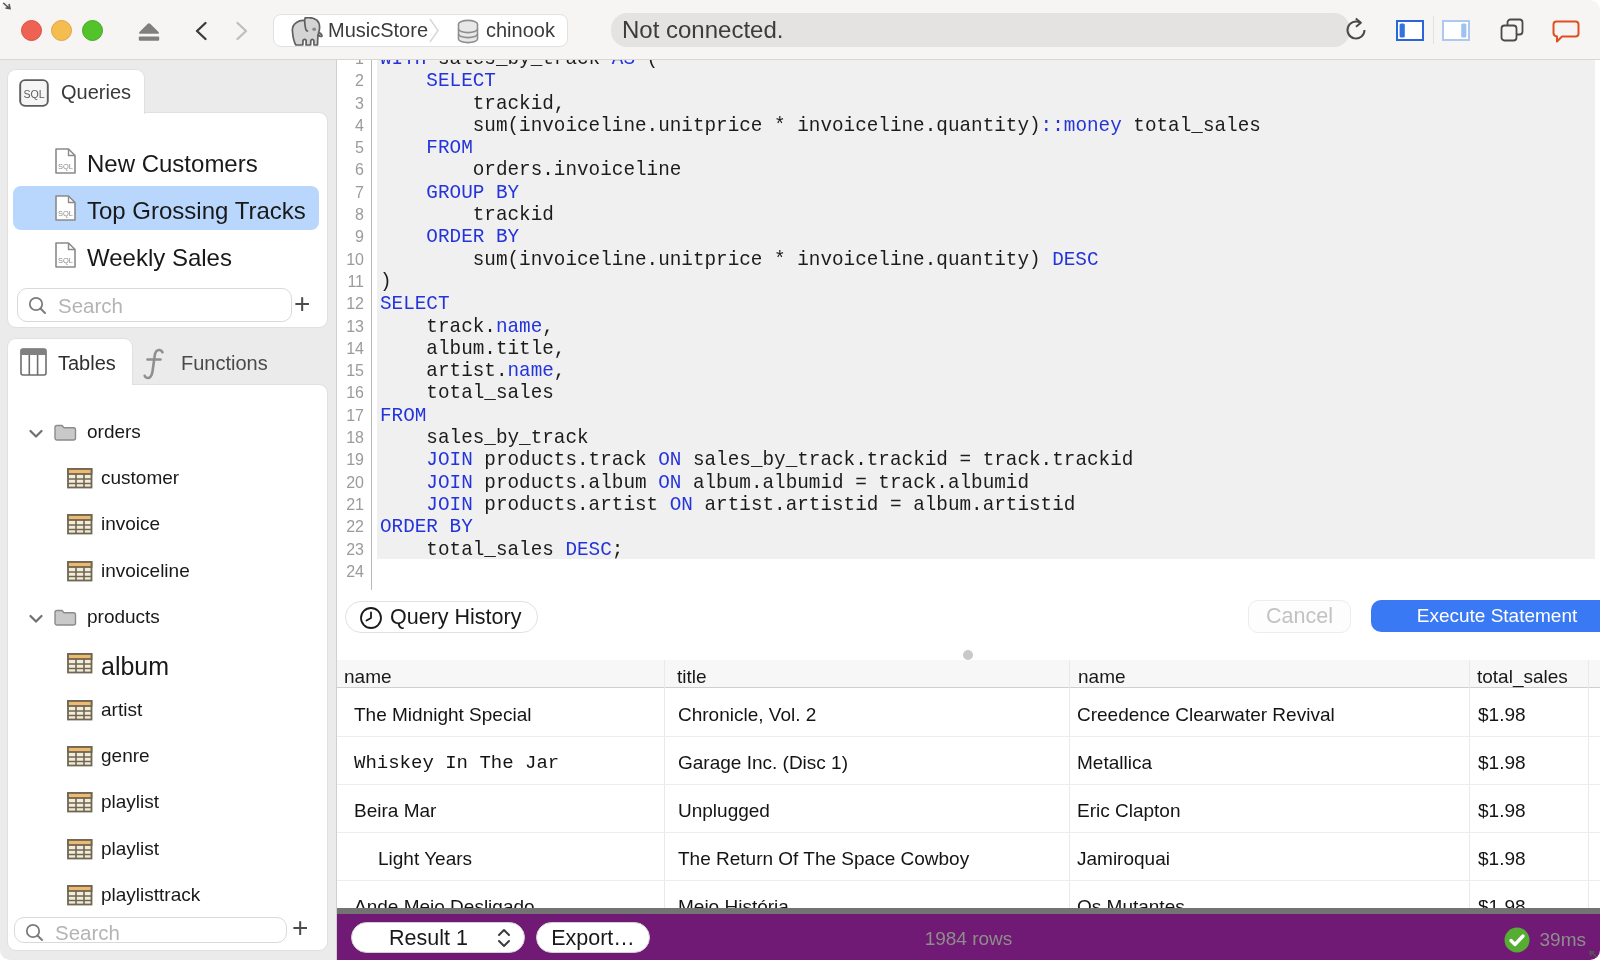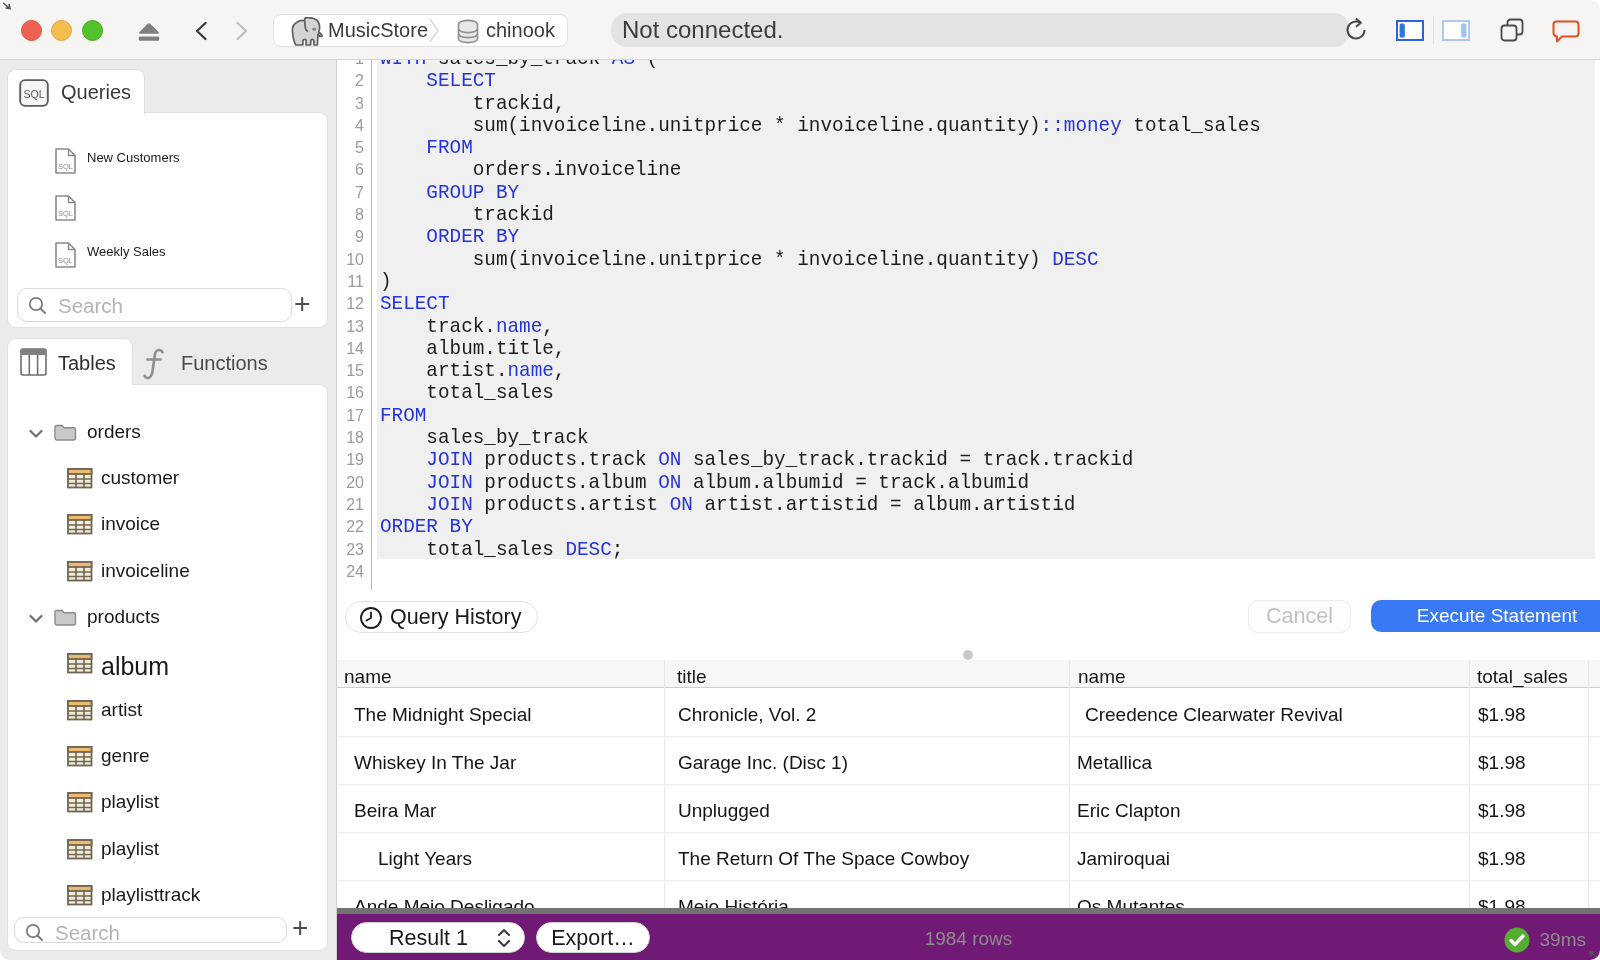--- a/index.html
+++ b/index.html
@@ -33,21 +33,21 @@
   .ms { position:absolute; right:14px; top:15px; font-size:19px; color:#8e8d8c; }
   
   .titlebar { position:absolute; left:0; top:0; width:1600px; height:60px; background:#f6f5f4; border-bottom:1px solid #d8d7d6; }
   .tl { position:absolute; top:20px; width:21px; height:21px; border-radius:50%; }
   .crumb { position:absolute; left:273px; top:14px; width:295px; height:33px; background:#fff; border:1px solid #e2e1e0; border-radius:8px; }
   .notconn { position:absolute; left:583px; top:13px; width:739px; height:34px; background:#e4e3e2; border-radius:16px; font-size:24px; color:#3c3c3c; line-height:34px; padding-left:11px;margin-left:28px; }
   
   .sidebar { position:absolute; left:0; top:60px; width:337px; bottom:0; background:#ebebeb; border-right:1px solid #d0d0d0; }
   .card { position:absolute; background:#fff; border:1px solid #e0e0e0; }
   .tabwhite { position:absolute; background:#fff; border:1px solid #e0e0e0; border-bottom:none; border-radius:9px 9px 0 0; }
-  .qrow { position:absolute; left:13px; width:306px; height:44px; font-size:13px; color:#191919; }
+  .qrow { position:absolute; left:13px; width:306px; height:44px; font-size:24px; color:#191919; }
   .qrow.sel { background:#b9d7fc; border-radius:8px; }
   .searchfield { position:absolute; background:#fff; border:1px solid #d9d9d9; border-radius:10px; font-size:20.5px; color:#b4b4b4; }
   .plus { position:absolute; font-size:28px; color:#4c4c4c; font-weight:400; }
 </style>
 </head>
 <body>
 <div class="window">
 
   <div class="editor">
     <div class="codebg"></div>
@@ -97,25 +97,25 @@
       <span style="left:741px;">name</span>
       <span style="left:1140px;">total_sales</span>
     </div>
     <div class="vline" style="left:327px;"></div>
     <div class="vline" style="left:732px;"></div>
     <div class="vline" style="left:1132px;"></div>
     <div class="vline" style="left:1251px;"></div>
     <div class="rrow" style="top:29px;">
       <span style="left:17px;">The Midnight Special</span>
       <span style="left:341px;">Chronicle, Vol. 2</span>
-      <span style="left:740px;margin-left:8px;">Creedence Clearwater Revival</span>
+      <span style="left:740px;">Creedence Clearwater Revival</span>
       <span style="left:1141px;">$1.98</span>
     </div>
     <div class="rrow" style="top:77px;">
-      <span style="left:17px;">Whiskey In The Jar</span>
+      <span style="left:17px;font-family:Liberation Mono, monospace;">Whiskey In The Jar</span>
       <span style="left:341px;">Garage Inc. (Disc 1)</span>
       <span style="left:740px;">Metallica</span>
       <span style="left:1141px;">$1.98</span>
     </div>
     <div class="rrow" style="top:125px;">
       <span style="left:17px;">Beira Mar</span>
       <span style="left:341px;">Unplugged</span>
       <span style="left:740px;">Eric Clapton</span>
       <span style="left:1141px;">$1.98</span>
     </div>
@@ -219,20 +219,23 @@
     <div class="card" style="left:7px;top:52px;width:321px;height:216px;border-radius:0 9px 9px 9px;"></div>
     <div class="tabwhite" style="left:7px;top:9px;width:138px;height:44.5px;"></div>
     <svg width="30" height="28" viewBox="0 0 31 29" style="position:absolute;left:19px;top:19px;">
       <rect x="1.2" y="1.2" width="28.6" height="26.6" rx="5" fill="#f5f5f5" stroke="#5d5d5d" stroke-width="2"></rect>
       <text x="15.5" y="19.5" font-size="11" font-family="Liberation Sans" fill="#5d5d5d" text-anchor="middle">SQL</text>
     </svg>
     <span style="position:absolute;left:61px;top:21px;font-size:20px;color:#3a3a3a;">Queries</span>
 
     <div class="qrow" style="top:79px;">
       <span style="position:absolute;left:74px;top:11px;">New Customers</span>
+    </div>
+    <div class="qrow sel" style="top:126px;">
+      <span style="position:absolute;left:74px;top:11px;">Top Grossing Tracks</span>
     </div>
     <div class="qrow" style="top:173px;">
       <span style="position:absolute;left:74px;top:11px;">Weekly Sales</span>
     </div>
 
     <svg width="21" height="26" viewBox="0 0 21 26" style="position:absolute;left:55px;top:88px;" class="sqlfile">
         <use href="#sqlfileicon"></use>
       </svg>
     <svg width="21" height="26" viewBox="0 0 21 26" style="position:absolute;left:55px;top:135px;">
         <use href="#sqlfileicon"></use>

